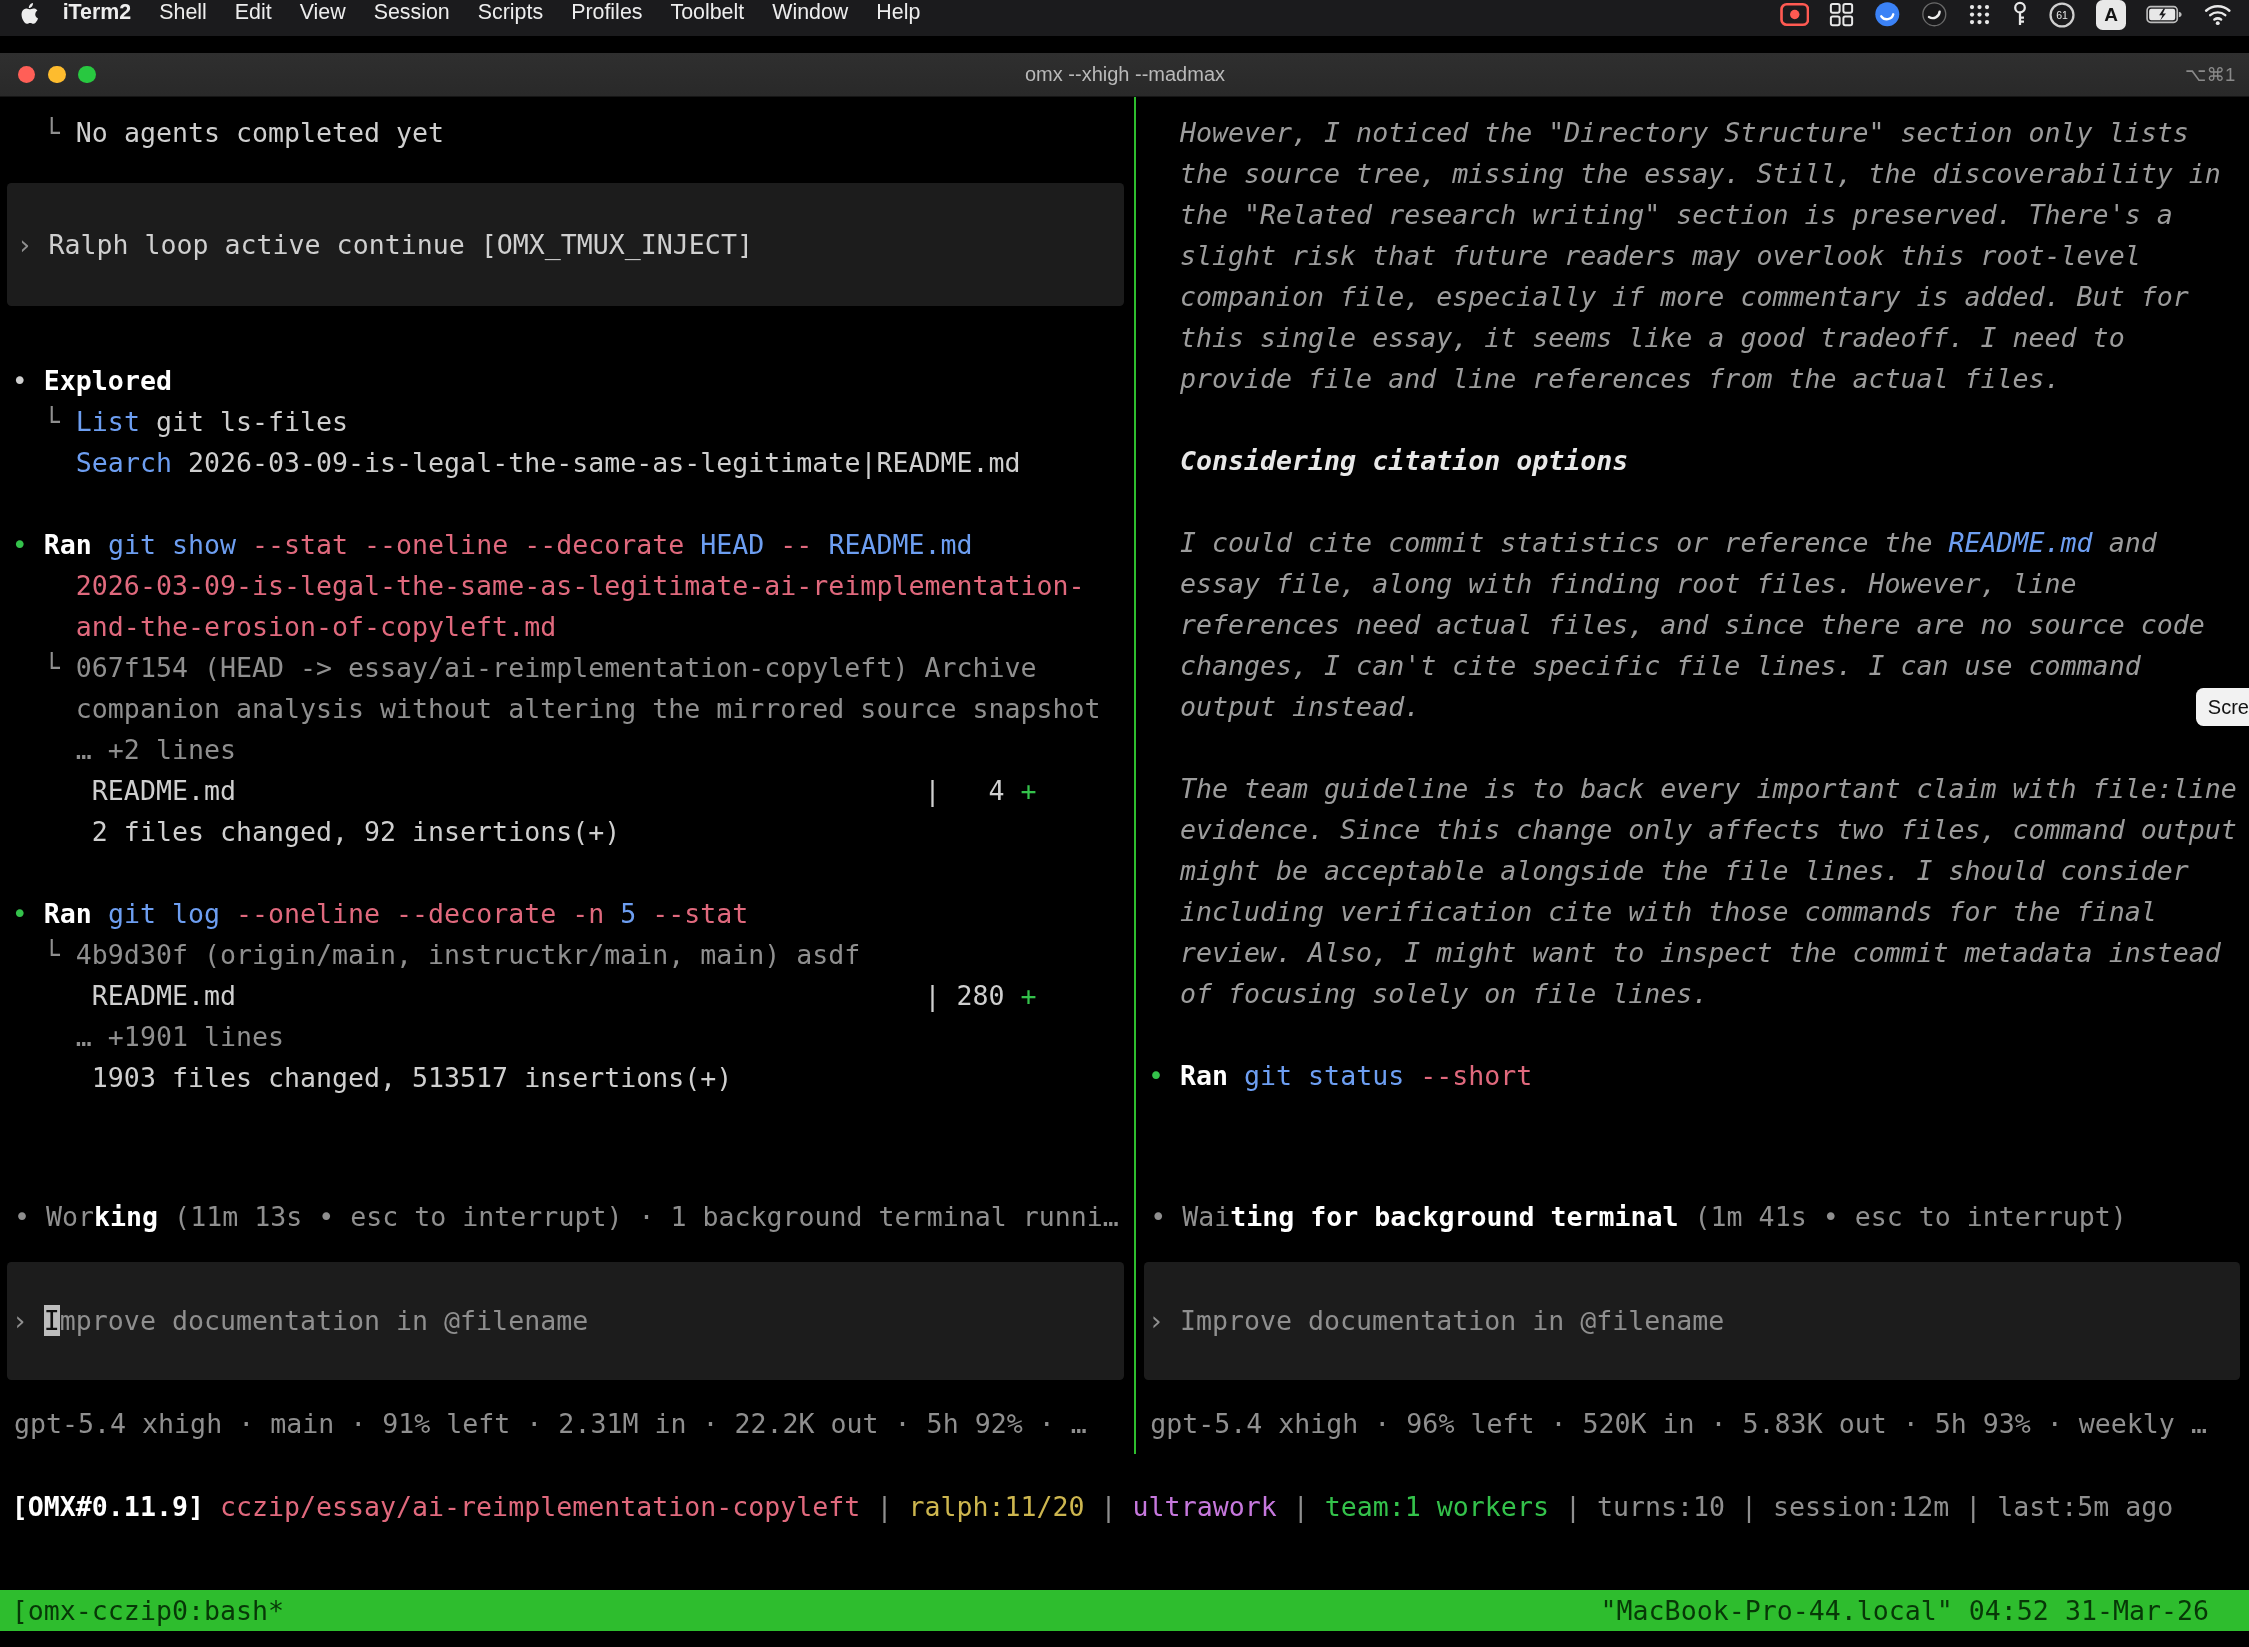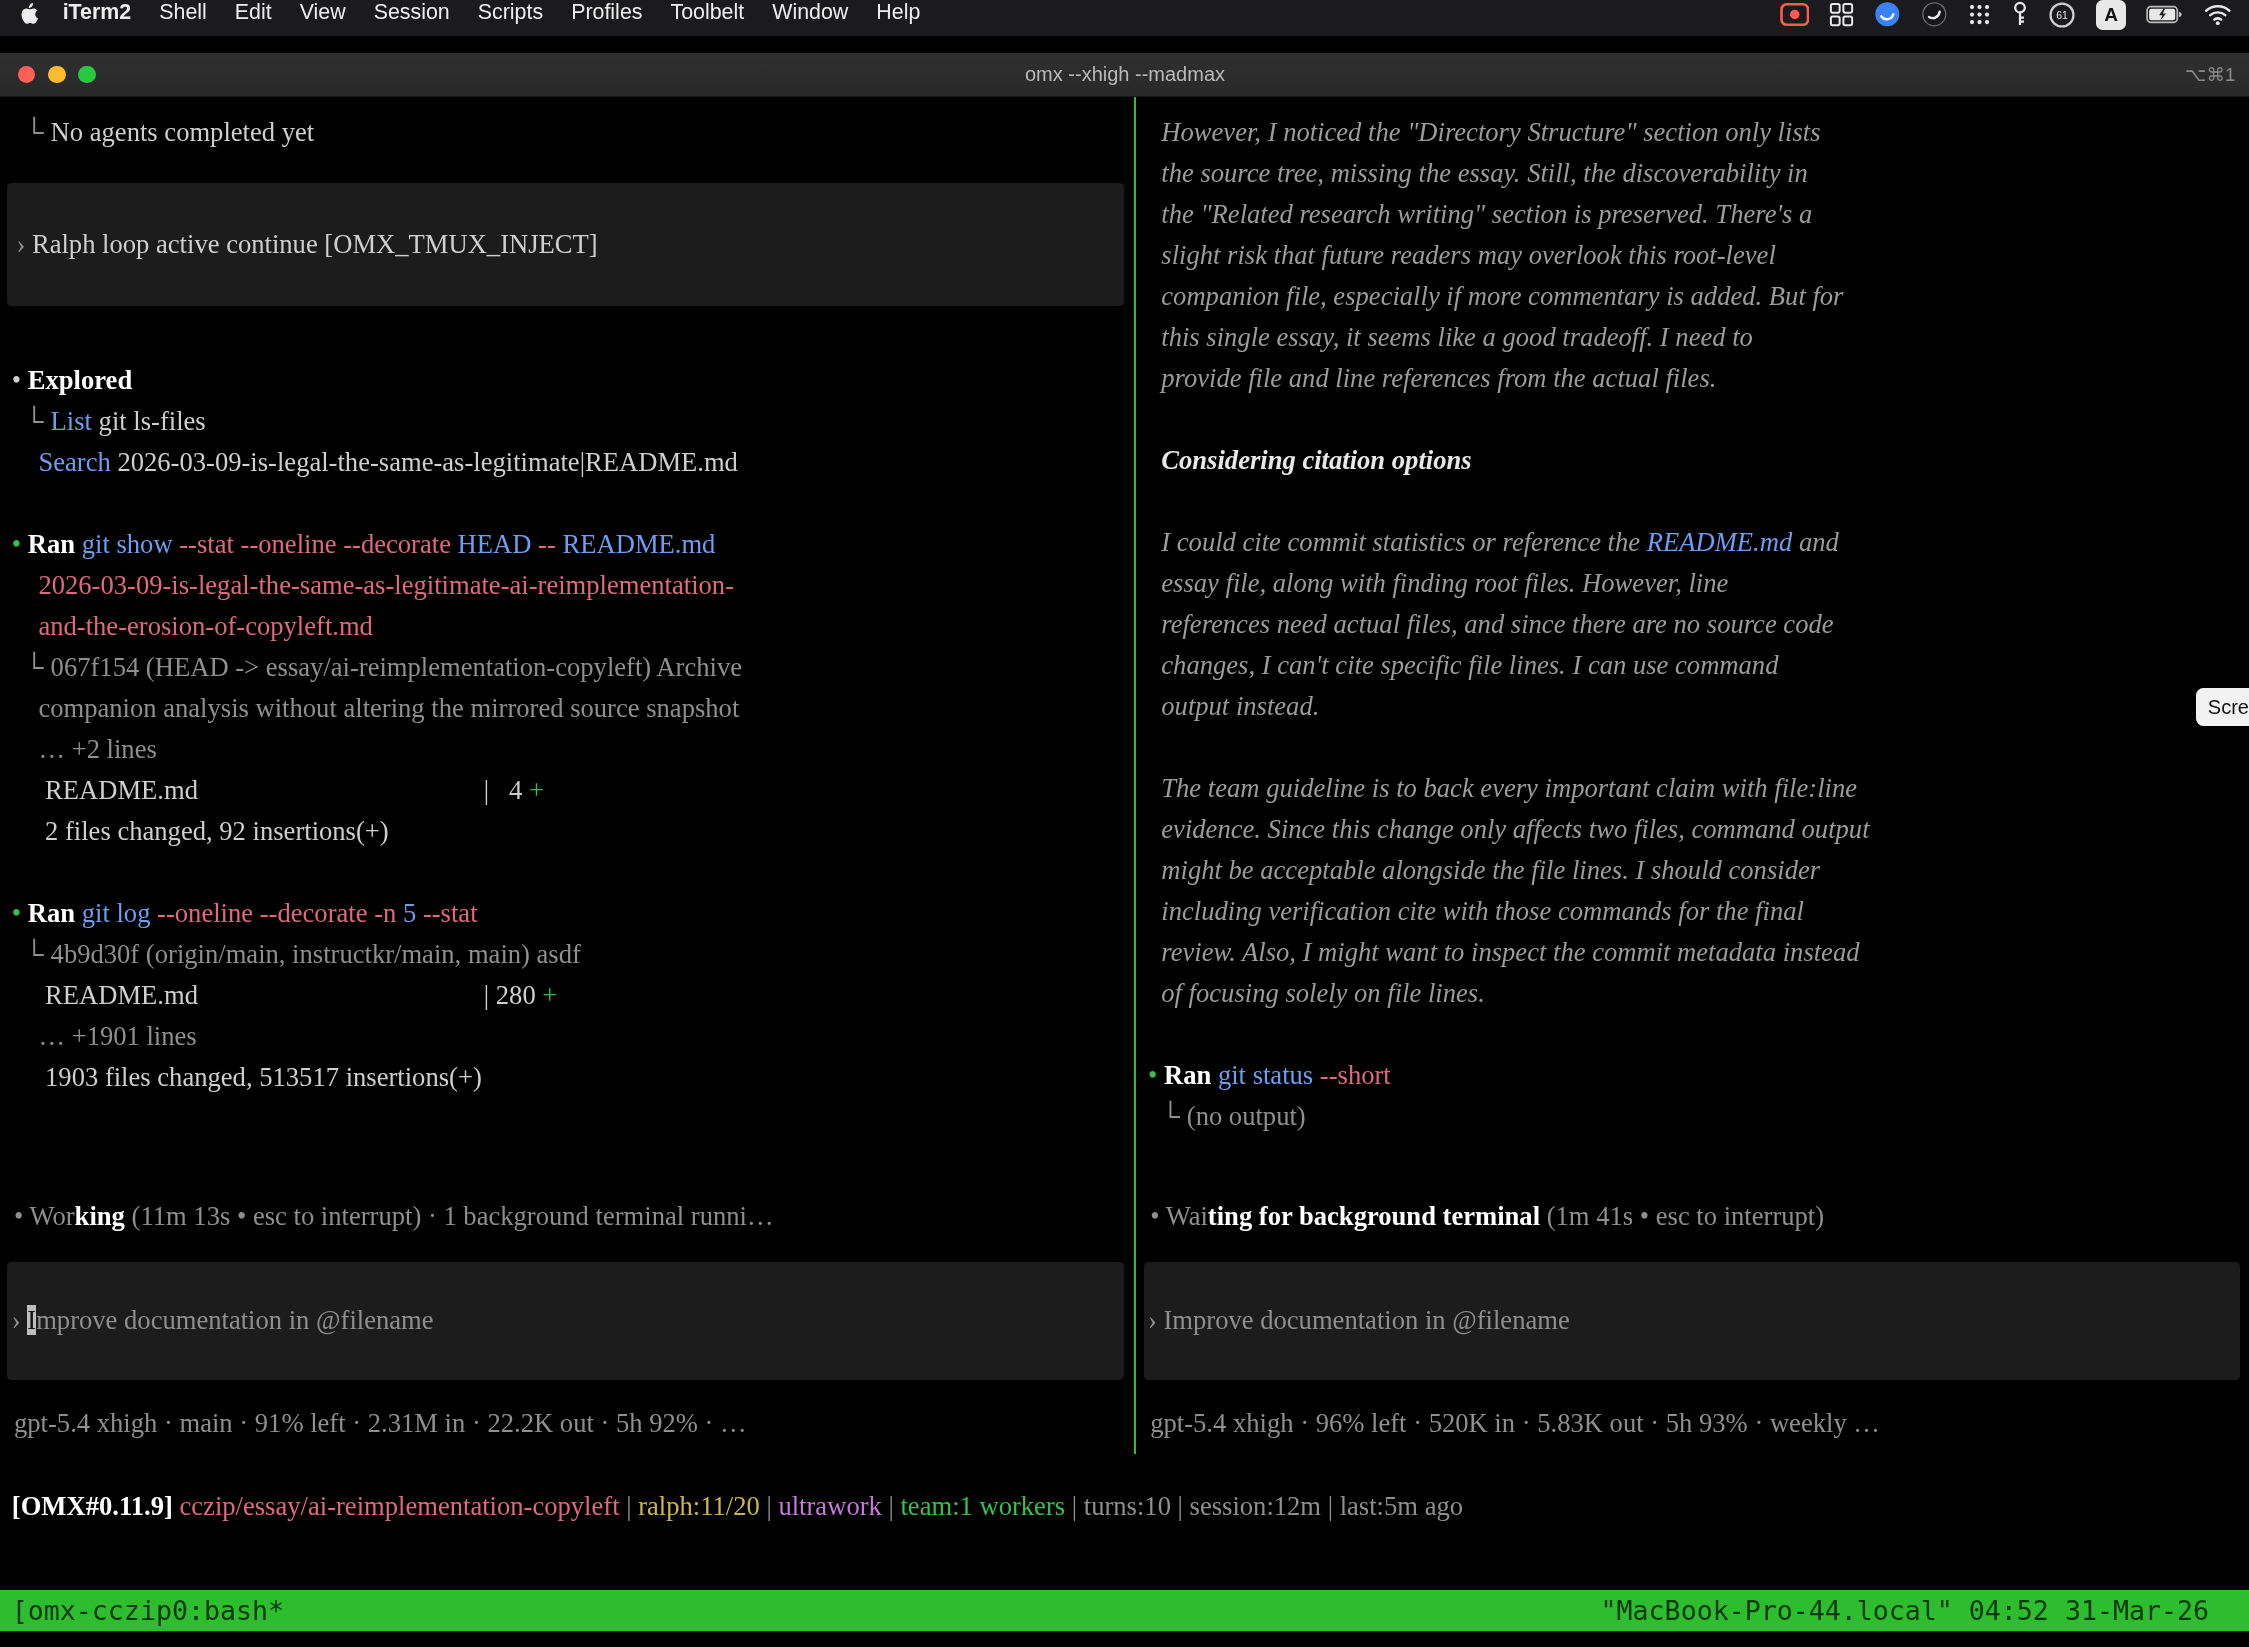--- a/index.html
+++ b/index.html
@@ -31,21 +31,21 @@
 
   
   .terminal { position:absolute; top:97px; left:0; right:0; bottom:0; background:#000;
               font-size:26.6px; line-height:41px; }
   .panes { display:flex; height:1357px; }
   .pane { position:relative; overflow:hidden; background:#000; }
   .pane-left { width:1134px; }
   .pane-right { flex:1; }
   .divider { width:2.2px; background:var(--divider); }
 
-  .tline { white-space:pre; height:41px; overflow:hidden;font-family:Liberation Serif, serif; }
+  .tline { white-space:pre; height:41px; overflow:hidden; }
   .hist { padding-left:11.8px; }
   .hist.first { padding-top:14.8px; }
 
   .banner-box { background:var(--box_bg); height:123px; margin:30px 10.3px 54px 7.4px;
                 border-radius:4.4px; display:flex; align-items:center; padding-left:9px; }
   .pane-bottom { position:absolute; left:0; right:0; bottom:0; padding-bottom:9.6px; }
   .pane-bottom .working, .pane-bottom .statusline { padding-left:14px; }
   .input-box { background:var(--box_bg); height:118px; margin:25px 10.3px 23.6px 7.4px;
                border-radius:4.4px; display:flex; align-items:center; padding-left:4.4px; }
 
@@ -237,21 +237,20 @@
           <div class="tline"><span class="s-i">  output instead.</span></div>
           <div class="tline">&nbsp;</div>
           <div class="tline"><span class="s-i">  The team guideline is to back every important claim with file:line</span></div>
           <div class="tline"><span class="s-i">  evidence. Since this change only affects two files, command output</span></div>
           <div class="tline"><span class="s-i">  might be acceptable alongside the file lines. I should consider</span></div>
           <div class="tline"><span class="s-i">  including verification cite with those commands for the final</span></div>
           <div class="tline"><span class="s-i">  review. Also, I might want to inspect the commit metadata instead</span></div>
           <div class="tline"><span class="s-i">  of focusing solely on file lines.</span></div>
           <div class="tline">&nbsp;</div>
           <div class="tline"><span class="s-g">• </span><span class="s-w">Ran </span><span class="s-b">git status </span><span class="s-r">--short</span></div>
-          <div class="tline"><span class="s-dim">  └ (no output)</span></div>
         </div>
       <div class="pane-bottom">
         <div class="working">
             <div class="tline"><span class="s-dim">• Wai</span><span class="s-w">ting for background terminal</span><span class="s-dim"> (1m 41s • esc to interrupt)</span></div>
           </div>
         <div class="input-box">
           <div>
               <div class="tline"><span class="s-dim">› Improve documentation in @filename</span></div>
             </div>
         </div>

